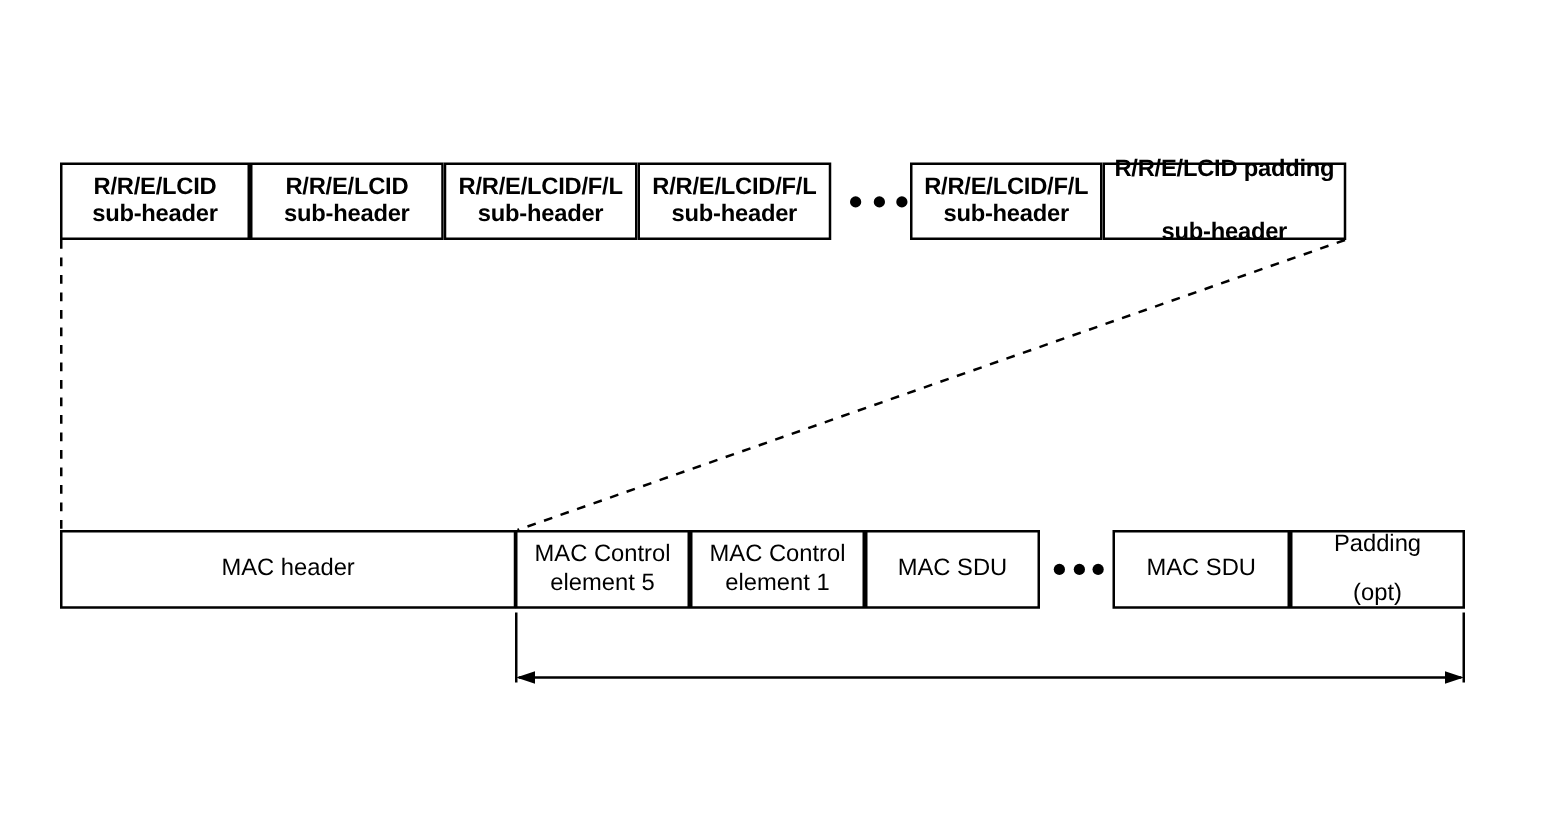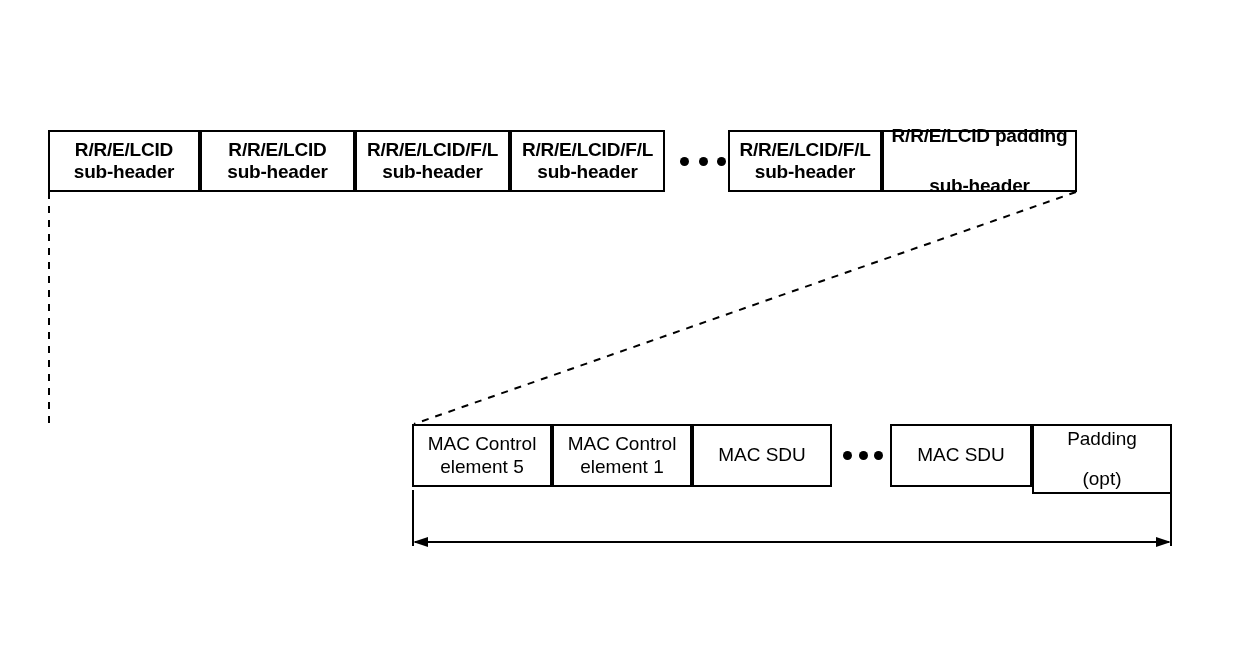--- a/index.html
+++ b/index.html
@@ -125,20 +125,23 @@
   <div class="box hdr-box" style="left:728px; top:130px; width:154px; height:62px;">
     <span class="box-line">R/R/E/LCID/F/L</span>
     <span class="box-line">sub-header</span>
   </div>
 
   <div class="box hdr-box" style="left:882px; top:130px; width:195px; height:62px;gap:27px;">
     <span class="box-line">R/R/E/LCID padding</span>
     <span class="box-line">sub-header</span>
   </div>
 
+  <div class="box pdu-box" style="left:48px; top:424px; width:365px; height:63px;">
+    <span class="box-line">MAC header</span>
+  </div>
 
   <div class="box pdu-box" style="left:412px; top:424px; width:140px; height:63px;">
     <span class="box-line">MAC Control</span>
     <span class="box-line">element 5</span>
   </div>
 
   <div class="box pdu-box" style="left:552px; top:424px; width:140px; height:63px;">
     <span class="box-line">MAC Control</span>
     <span class="box-line">element 1</span>
   </div>
@@ -150,19 +153,19 @@
   <div class="ellipsis" style="left:843px; top:451px; width:40px; height:9px;">
     <span class="dot"></span>
     <span class="dot"></span>
     <span class="dot"></span>
   </div>
 
   <div class="box pdu-box" style="left:890px; top:424px; width:142px; height:63px;">
     <span class="box-line">MAC SDU</span>
   </div>
 
-  <div class="box pdu-box" style="left:1032px; top:424px; width:140px; height:70px;gap:17px;">
+  <div class="box pdu-box" style="left:1032px; top:424px; width:140px; height:63px;gap:17px;">
     <span class="box-line">Padding</span>
     <span class="box-line">(opt)</span>
   </div>
 
 
 </div>
 
 </body></html>

